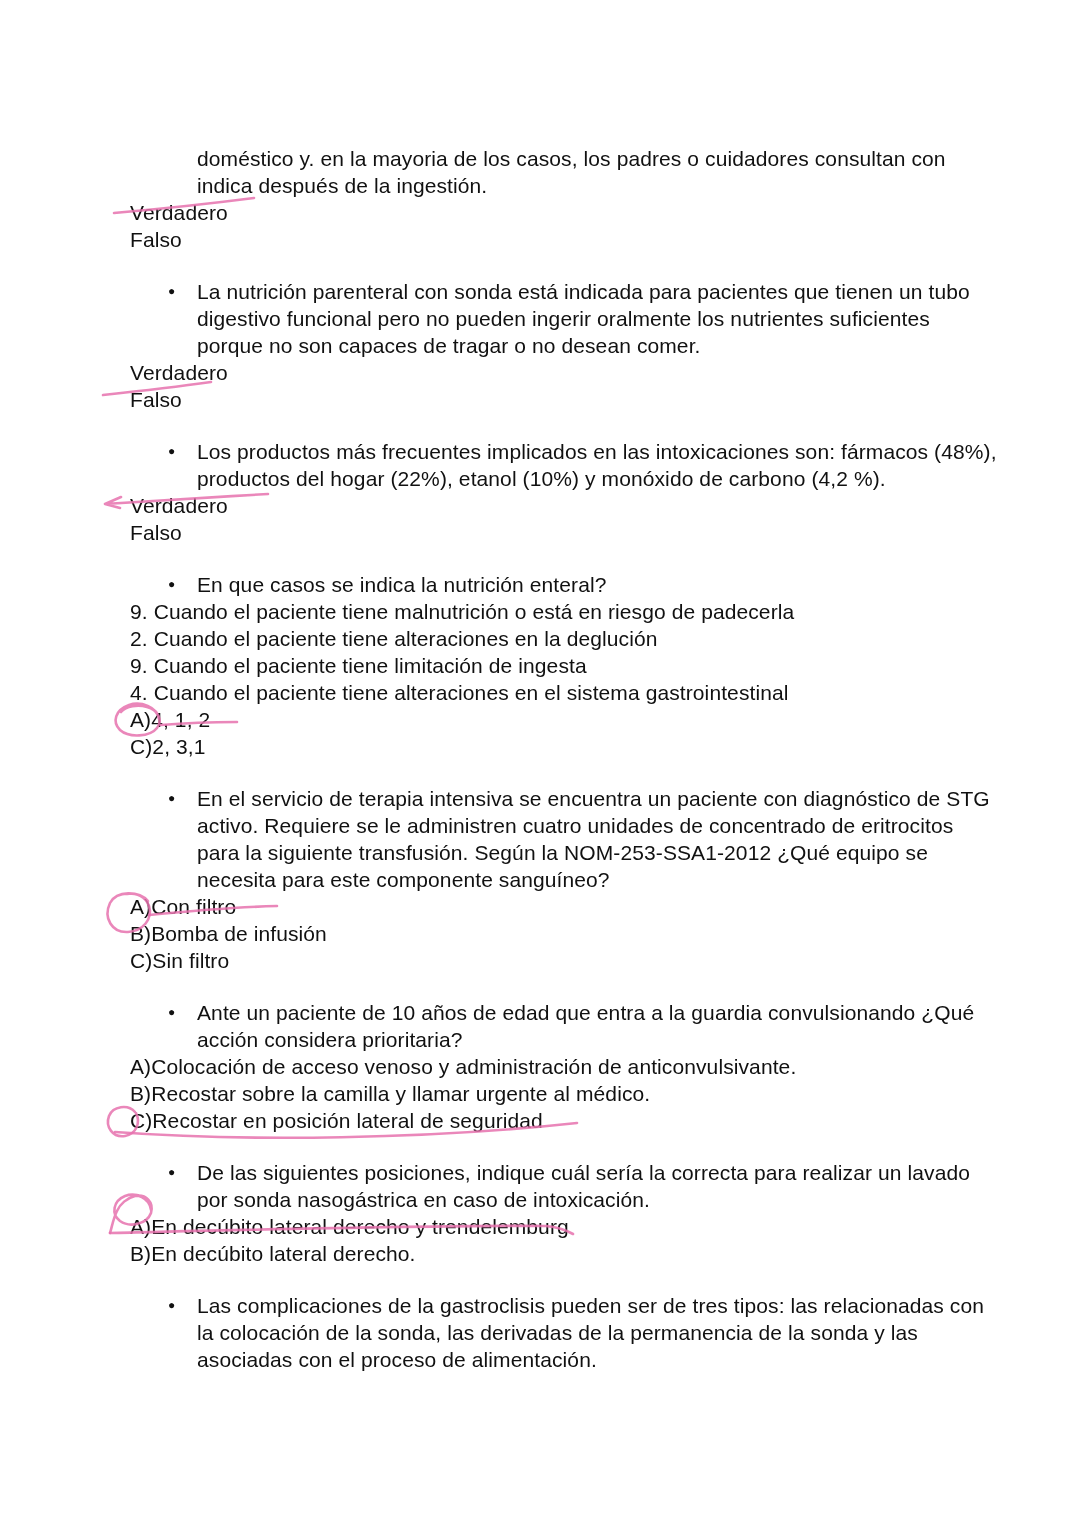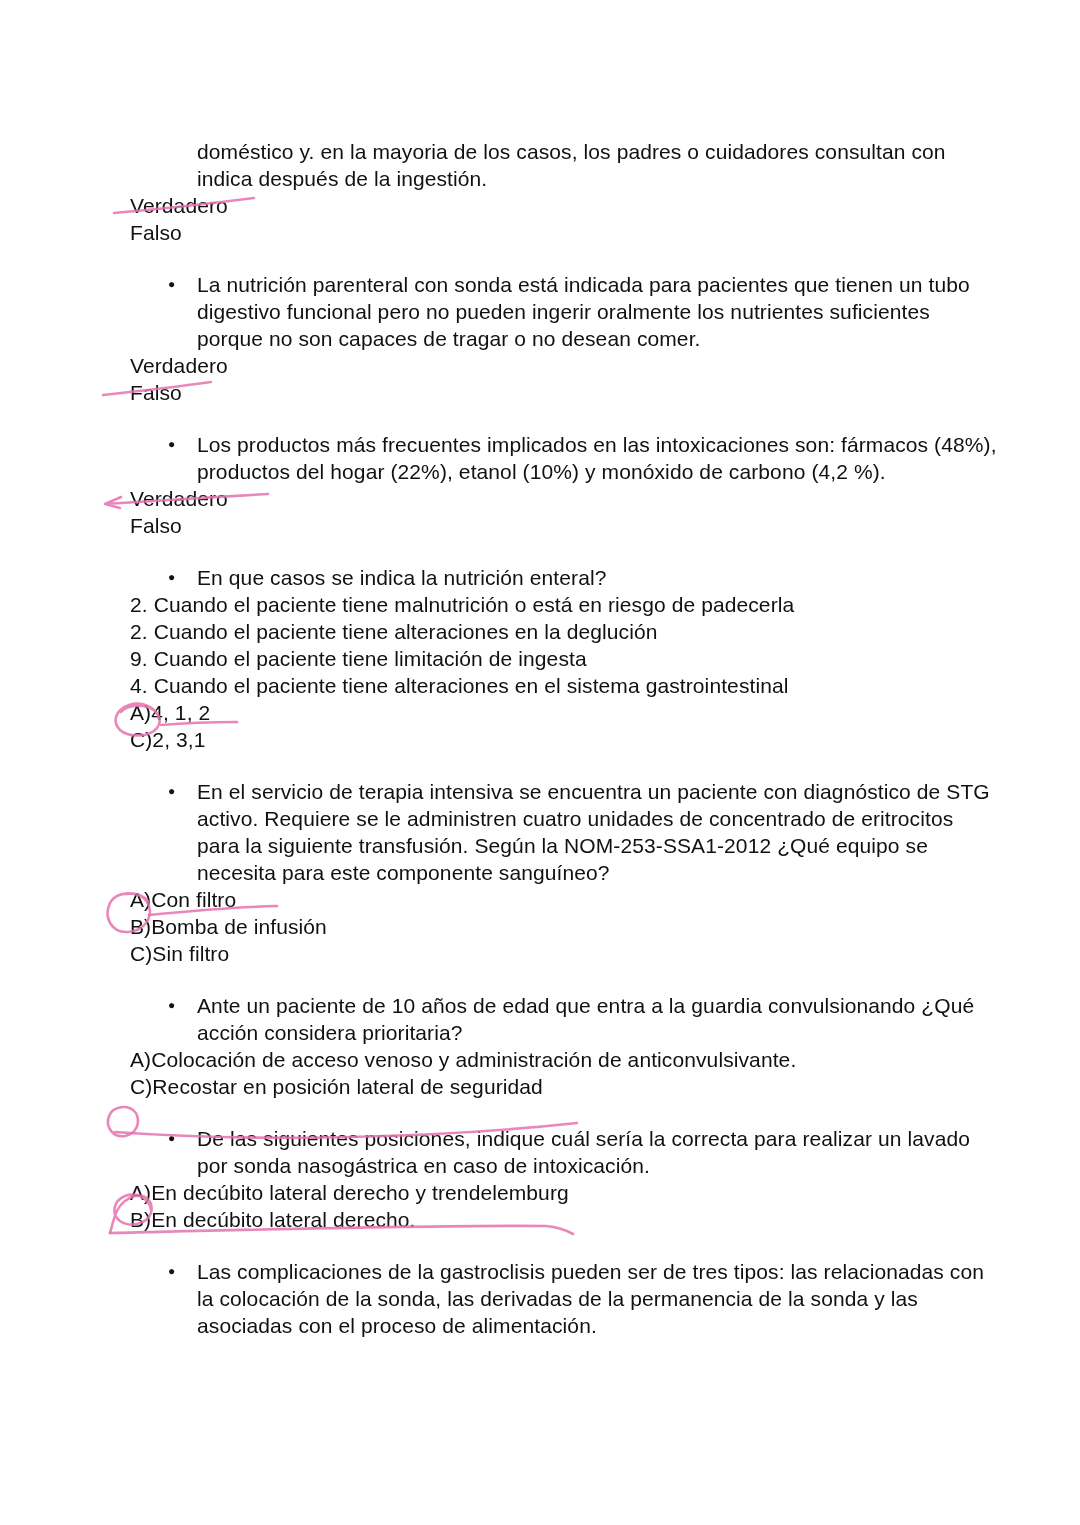--- a/index.html
+++ b/index.html
@@ -12,21 +12,21 @@
   }
   #page {
     position: relative;
     width: 1080px; height: 1525px;
     background: #ffffff;
   }
   #content {
     position: absolute;
     top: 129px; left: 130px; right: 60px;
   }
-  .q { margin: 9px 0 25px 0; }
+  .q { margin: 16px 0 25px 0; }
   .ln {
     font-size: 21px;
     line-height: 27px;
     height: 27px;
     white-space: nowrap;
     letter-spacing: 0.1px;
   }
   .indent { position: relative; padding-left: 67px; }
   .bullet {
     position: absolute;
@@ -84,21 +84,21 @@
       </div>
       <div class="ln">Verdadero</div>
       <div class="ln">Falso</div>
     </div>
 
     <div class="q">
       <div class="indent">
         <span class="bullet">●</span>
         <div class="ln">En que casos se indica la nutrición enteral?</div>
       </div>
-      <div class="ln">2. Cuando el paciente tiene malnutrición o está en riesgo de padecerla</div>
+      <div class="ln">9. Cuando el paciente tiene malnutrición o está en riesgo de padecerla</div>
       <div class="ln">2. Cuando el paciente tiene alteraciones en la deglución</div>
       <div class="ln">9. Cuando el paciente tiene limitación de ingesta</div>
       <div class="ln">4. Cuando el paciente tiene alteraciones en el sistema gastrointestinal</div>
       <div class="ln">A)4, 1, 2</div>
       <div class="ln">C)2, 3,1</div>
     </div>
 
     <div class="q">
       <div class="indent">
         <span class="bullet">●</span>
@@ -112,20 +112,21 @@
       <div class="ln">C)Sin filtro</div>
     </div>
 
     <div class="q">
       <div class="indent">
         <span class="bullet">●</span>
         <div class="ln">Ante un paciente de 10 años de edad que entra a la guardia convulsionando ¿Qué</div>
         <div class="ln">acción considera prioritaria?</div>
       </div>
       <div class="ln">A)Colocación de acceso venoso y administración de anticonvulsivante.</div>
+      <div class="ln">B)Recostar sobre la camilla y llamar urgente al médico.</div>
       <div class="ln">C)Recostar en posición lateral de seguridad</div>
     </div>
 
     <div class="q">
       <div class="indent">
         <span class="bullet">●</span>
         <div class="ln">De las siguientes posiciones, indique cuál sería la correcta para realizar un lavado</div>
         <div class="ln">por sonda nasogástrica en caso de intoxicación.</div>
       </div>
       <div class="ln">A)En decúbito lateral derecho y trendelemburg</div>

